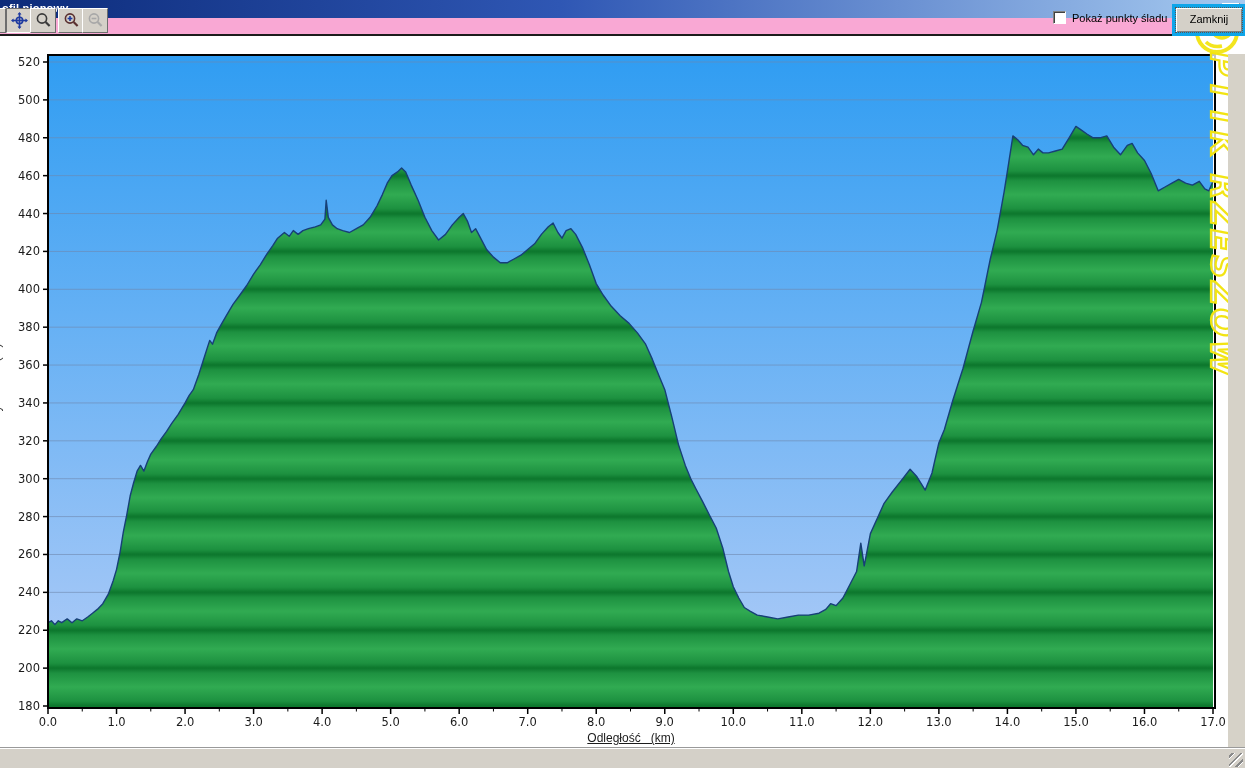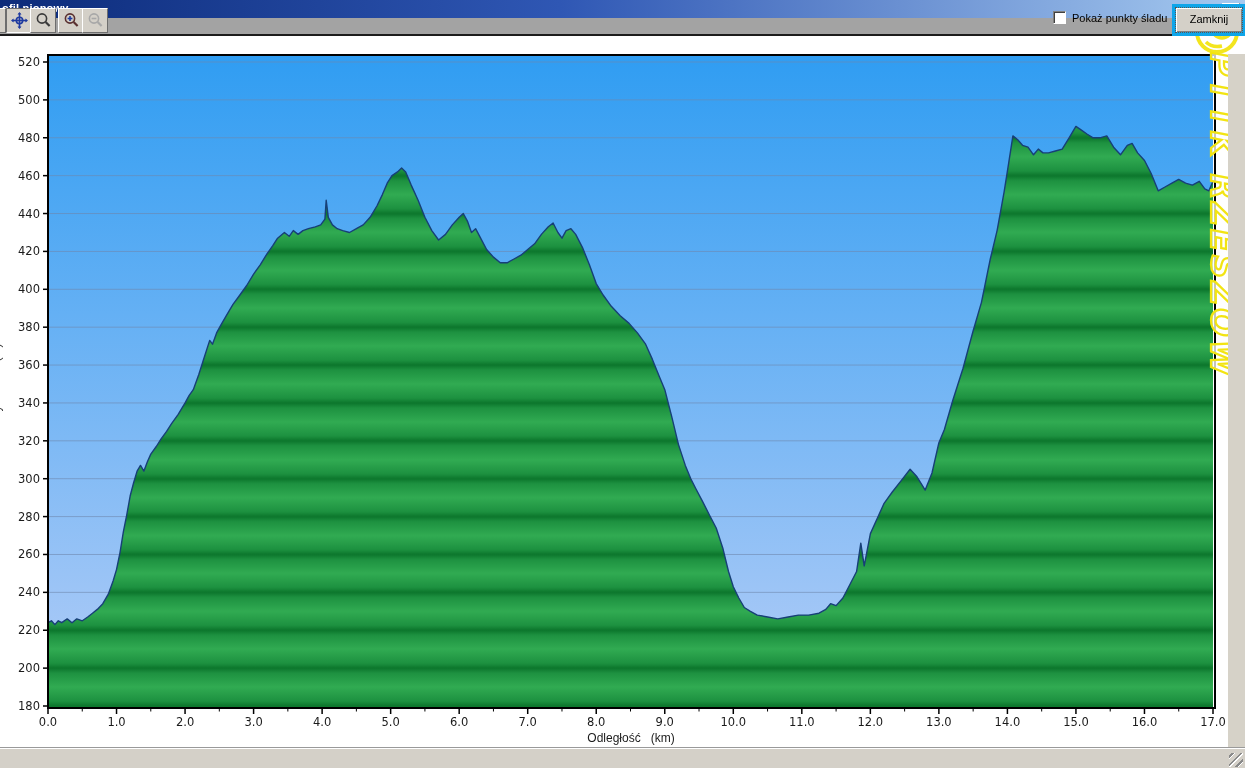--- a/index.html
+++ b/index.html
@@ -7,21 +7,21 @@
   .abs{position:absolute;}
   
   #titlebar{left:0;top:0;width:1245px;height:18px;
     background:linear-gradient(90deg,#0c2b7a 0%,#2f57b4 45%,#a6caf0 100%);}
   #title-text{left:2px;top:2px;color:#fff;font-weight:bold;font-size:11px;letter-spacing:.2px;}
   #close-btn{right:5px;top:3px;width:16px;height:13px;background:#d4d0c8;
     border-top:1px solid #fff;border-left:1px solid #fff;
     border-right:1px solid #404040;border-bottom:1px solid #404040;
     font-size:9px;font-weight:bold;color:#000;text-align:center;line-height:12px;cursor:default;}
   
-  #toolbar{left:0;top:18px;width:1245px;height:34px;background:#a3a3a3;border-bottom:2px solid #1c1c1c;}
+  #toolbar{left:0;top:18px;width:1245px;height:34px;background:#f9a8d4;border-bottom:2px solid #1c1c1c;}
   .tbtn{position:absolute;top:8px;width:24px;height:23px;background:#d4d0c8;
     border-top:1px solid #fff;border-left:1px solid #fff;
     border-right:1px solid #6e6e6e;border-bottom:1px solid #6e6e6e;
     display:flex;align-items:center;justify-content:center;}
   .tbtn.pressed{border-top:1px solid #6e6e6e;border-left:1px solid #6e6e6e;
     border-right:1px solid #fff;border-bottom:1px solid #fff;}
   #btn-sliver{left:-20px;}
   #btn-pan{left:6px;}
   #btn-zoomsel{left:30px;}
   #btn-zoomin{left:58px;}
@@ -36,21 +36,21 @@
     font-size:11px;color:#000;text-align:center;line-height:22px;
     outline:1px dotted #555;outline-offset:-4px;}
   
   #right-strip{left:1228px;top:54px;width:17px;height:693px;background:#d6d2c8;}
   #statusbar{left:0;top:747px;width:1245px;height:21px;background:#d4d0c8;
     border-top:1px solid #9a9a9a;box-shadow:inset 0 1px 0 #fff;}
   #resize-grip{right:2px;bottom:2px;width:14px;height:14px;
     background:repeating-linear-gradient(315deg,rgba(0,0,0,0) 0 3px,#ffffff 3px 4px,#8a8a8a 4px 6px);}
   
   #chart-svg{left:0;top:0;width:1245px;height:768px;}
-  #xlabel{left:500px;top:731px;width:262px;text-align:center;font-size:12px;color:#1b1b1b;}
+  #xlabel{left:500px;top:731px;width:262px;text-align:center;font-size:12px;color:#1b1b1b;text-decoration:underline;}
   #ylabel{left:-68px;top:375px;width:130px;height:16px;text-align:center;font-size:12px;color:#333;
     transform:rotate(-90deg);}
   
   #wm-text{left:1242px;top:52px;transform:rotate(90deg);transform-origin:0 0;white-space:nowrap;
     font-family:"DejaVu Sans",sans-serif;font-weight:bold;font-style:italic;font-size:33px;letter-spacing:3px;
     color:rgba(255,255,252,0.40);-webkit-text-stroke:2.2px #f2e412;text-shadow:0 0 1px rgba(255,255,255,.6);}
   #wm-emblem{left:1192px;top:6px;}
 </style>
 </head>
 <body>

